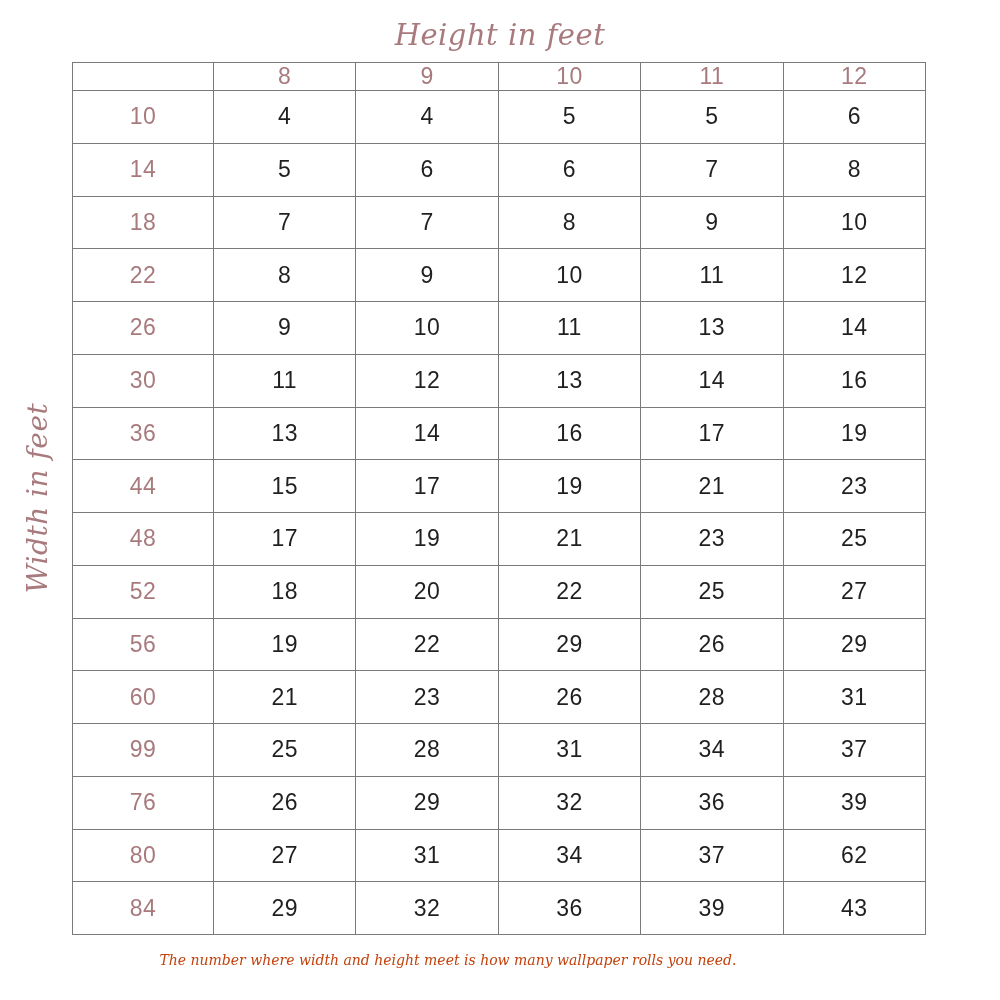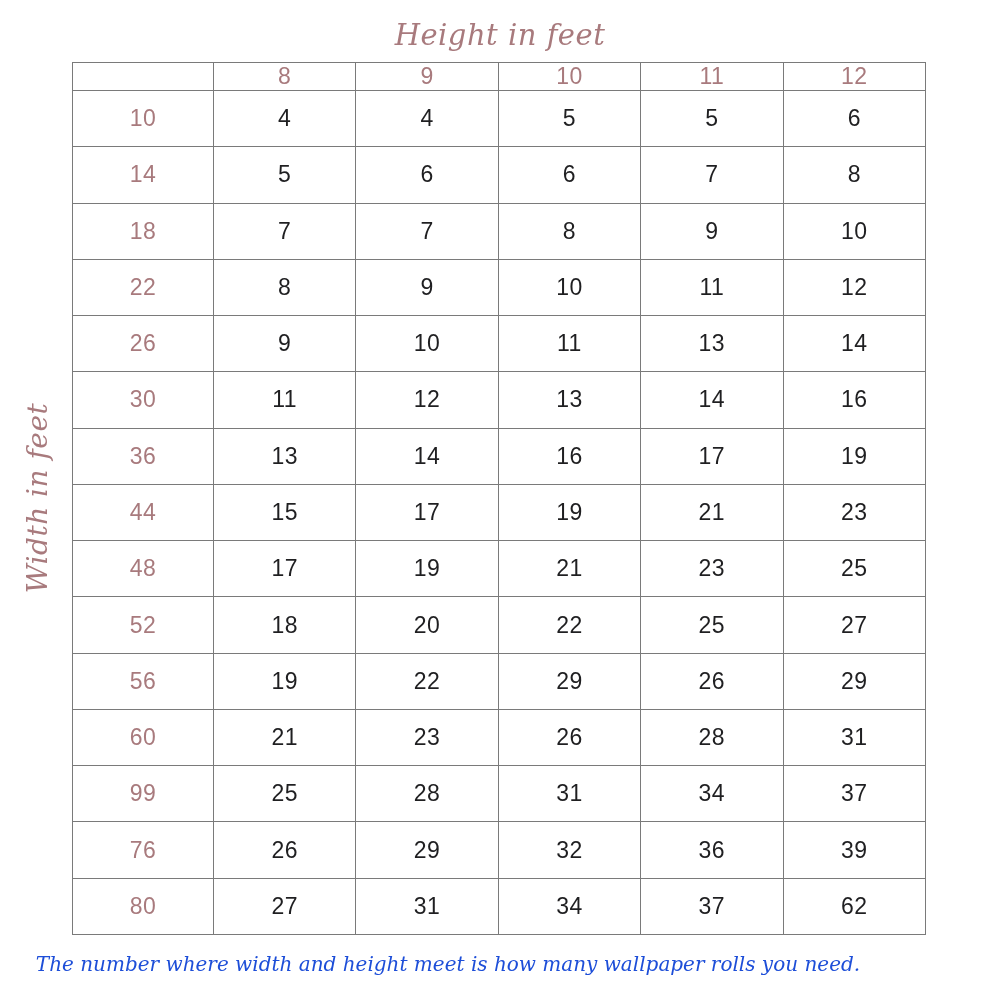--- a/index.html
+++ b/index.html
@@ -56,22 +56,22 @@
     letter-spacing:0.5px;
   }
   table.grid th{color:var(--rose);}
   table.grid td{color:var(--ink);}
   .caption{
     position:absolute;
     left:0;top:952px;width:896px;
     text-align:center;
     font-family:"DejaVu Serif","Liberation Serif",serif;
     font-style:italic;
-    font-size:20px;
-    color:#1d4ed8;
+    font-size:14px;
+    color:#c2410c;
   }
 </style>
 </head>
 <body>
 
 <div class="page">
   <div class="title">Height in feet</div>
   <div class="side-label">Width in feet</div>
   <table class="grid">
     <colgroup>
@@ -206,16 +206,24 @@
           <td>39</td>
         </tr>
         <tr>
           <th>80</th>
           <td>27</td>
           <td>31</td>
           <td>34</td>
           <td>37</td>
           <td>62</td>
         </tr>
+        <tr>
+          <th>84</th>
+          <td>29</td>
+          <td>32</td>
+          <td>36</td>
+          <td>39</td>
+          <td>43</td>
+        </tr>
       </tbody>
   </table>
   <div class="caption">The number where width and height meet is how many wallpaper rolls you need.</div>
 </div>
 
 </body></html>

